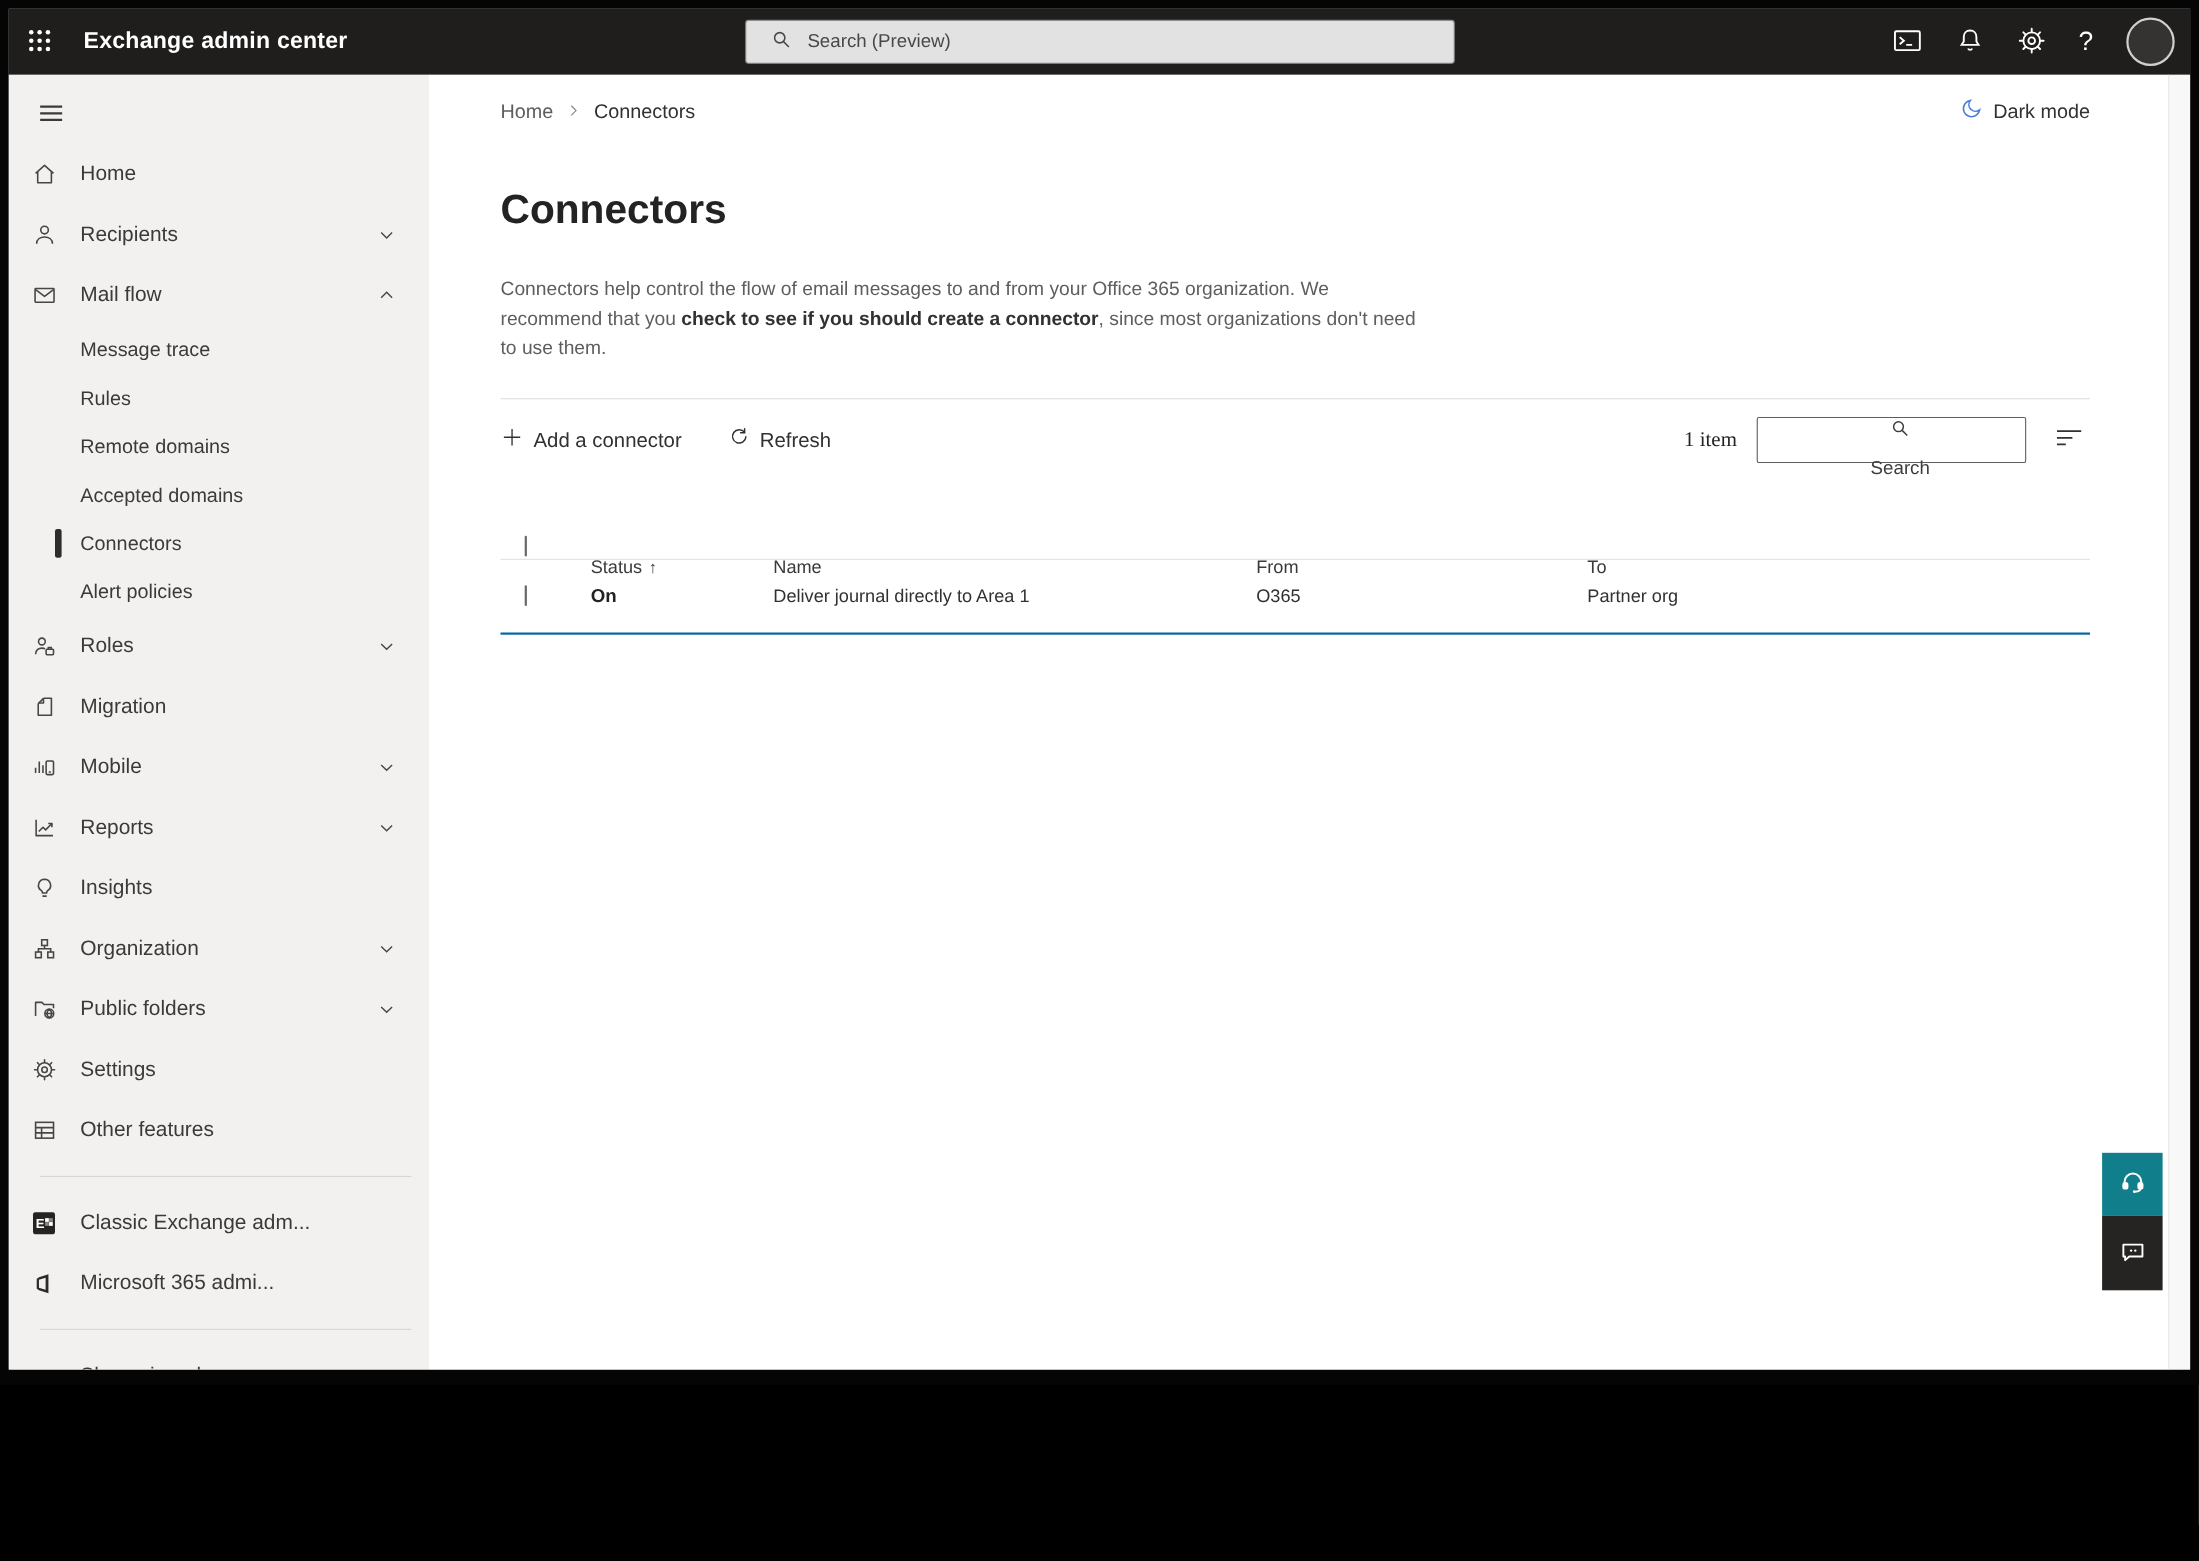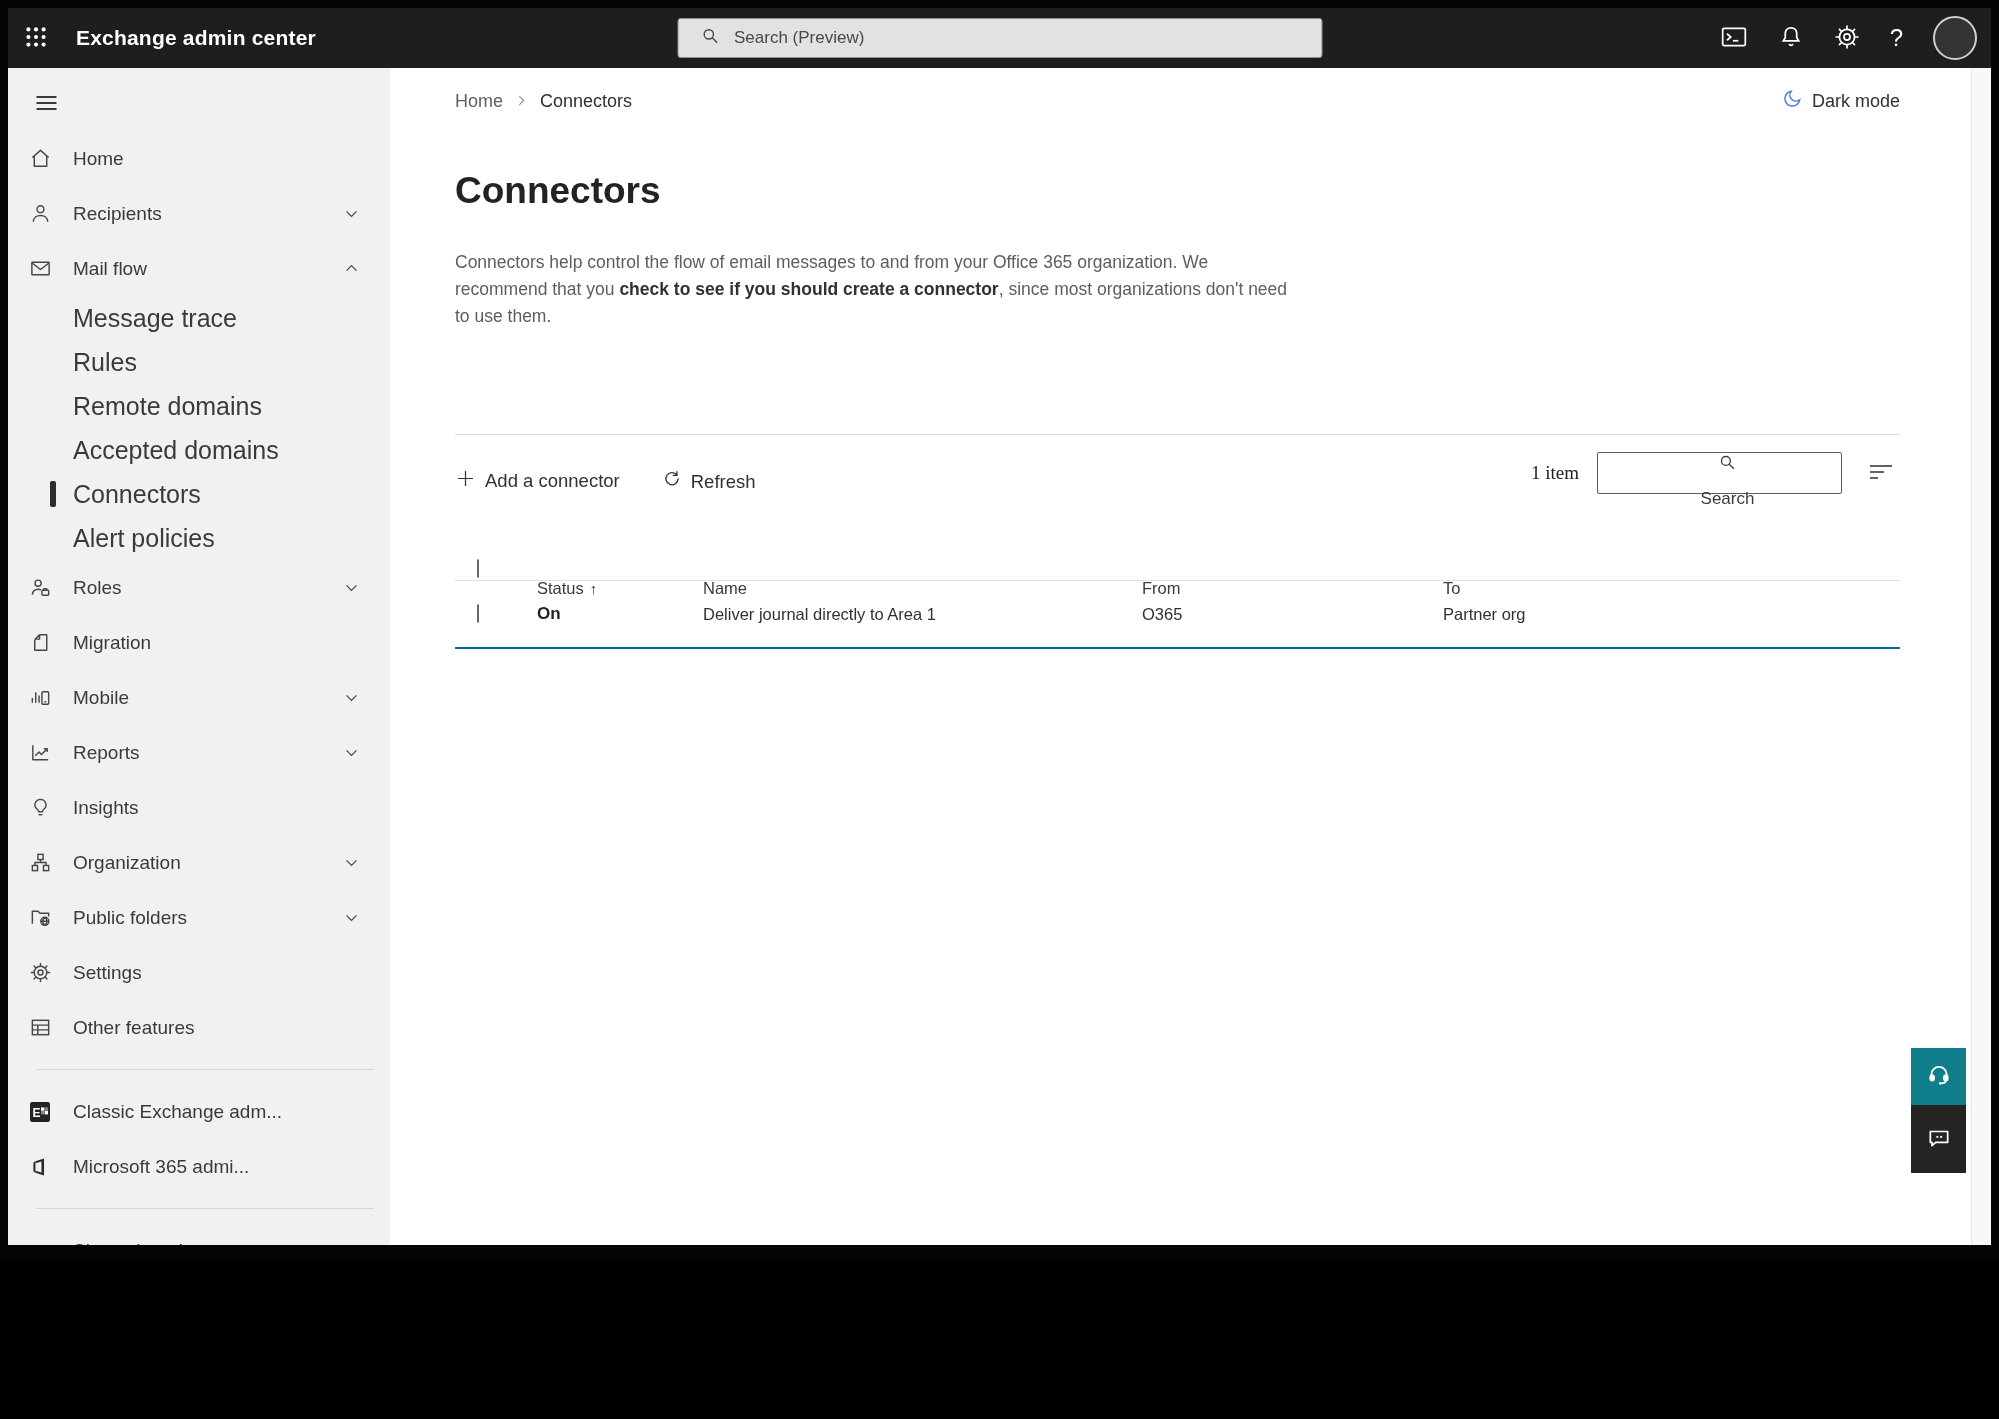--- a/index.html
+++ b/index.html
@@ -22,38 +22,38 @@
   .bodyrow{flex:1;display:flex;min-height:0;position:relative;}
 
   
   .sidebar{width:382px;background:#f2f1f0;flex:0 0 auto;padding-top:0;overflow:hidden;}
   .hamburger{margin:24px 0 14px 20px;background:none;border:none;cursor:pointer;display:block;}
   .nav-item{height:55px;display:flex;align-items:center;padding:0 30px 0 20px;cursor:pointer;position:relative;}
   .nav-item .ic{width:24px;display:flex;justify-content:center;flex:0 0 24px;}
   .nav-item .lbl{margin-left:21px;font-size:19px;color:#3b3a39;white-space:nowrap;}
   .nav-item .chev{margin-left:auto;display:flex;}
   .nav-sub{height:44px;display:flex;align-items:center;padding-left:65px;cursor:pointer;position:relative;}
-  .nav-sub .lbl{font-size:25px;color:#3b3a39;white-space:nowrap;}
+  .nav-sub .lbl{font-size:18px;color:#3b3a39;white-space:nowrap;}
   .nav-sub.selected::before{content:"";position:absolute;left:42px;top:50%;transform:translateY(-50%);width:6px;height:26px;background:#2d2c2b;border-radius:2px;}
   .side-div{height:1px;background:#d8d6d4;margin:14px 16px 14px 28px;}
   .dots{font-size:22px;color:#3b3a39;letter-spacing:3px;line-height:10px;}
 
   
   .main{flex:1;background:#fff;padding:0 71px 0 65px;min-width:0;}
   .crumbrow{margin-top:20px;height:26px;display:flex;align-items:center;justify-content:space-between;}
   .crumbs{display:flex;align-items:center;gap:12px;font-size:18px;}
   .crumb-home{color:#605e5c;cursor:pointer;}
   .crumb-cur{color:#323130;}
   .darkmode{display:flex;align-items:center;gap:9px;cursor:pointer;}
   .darkmode span{font-size:18px;color:#323130;}
   .pagetitle{margin:55px 0 0;font-size:37px;line-height:44px;font-weight:700;color:#242323;}
   .pagedesc{margin:36px 0 0;width:840px;font-size:17.5px;line-height:27px;color:#605e5c;}
   .pagedesc .emph{color:#323130;font-weight:600;}
 
-  .toolbar{margin-top:104px;border-top:1px solid #e1dfdd;padding-top:14px;display:flex;align-items:flex-end;height:60px;}
+  .toolbar{margin-top:32px;border-top:1px solid #e1dfdd;padding-top:14px;display:flex;align-items:center;height:60px;}
   .tool-btn{display:flex;align-items:center;gap:9px;background:none;border:none;cursor:pointer;padding:0;}
   .tool-btn span{font-size:18.5px;color:#323130;}
   .tool-btn + .tool-btn{margin-left:42px;}
   .tool-right{margin-left:auto;display:flex;align-items:center;}
   .item-count{font-family:"Liberation Serif",serif;font-weight:400;font-size:19px;color:#242323;margin-right:18px;}
   .list-search{width:245px;height:42px;border:1px solid #605e5c;border-radius:2px;background:#fff;display:flex;align-items:center;padding-left:16px;gap:12px;cursor:text;flex-direction:column;}
   .list-search span{font-size:17px;color:#3f3d3b;}
   .filter-btn{background:none;border:none;cursor:pointer;margin-left:20px;display:flex;}
 
   .table{margin-top:46px;}

